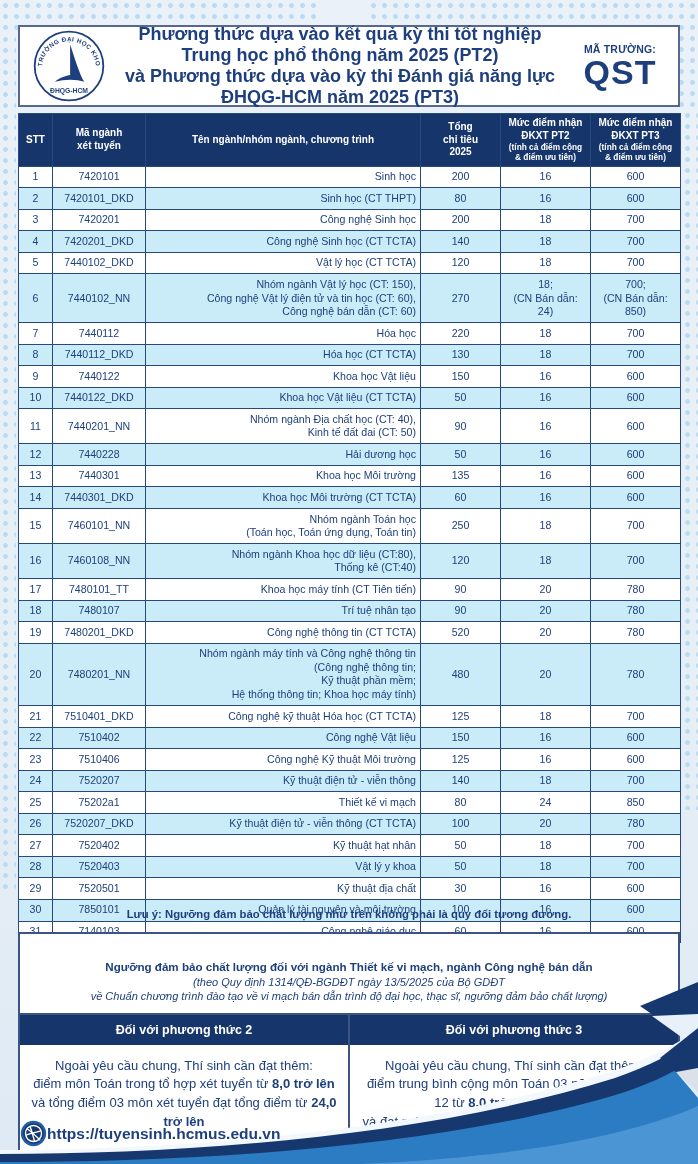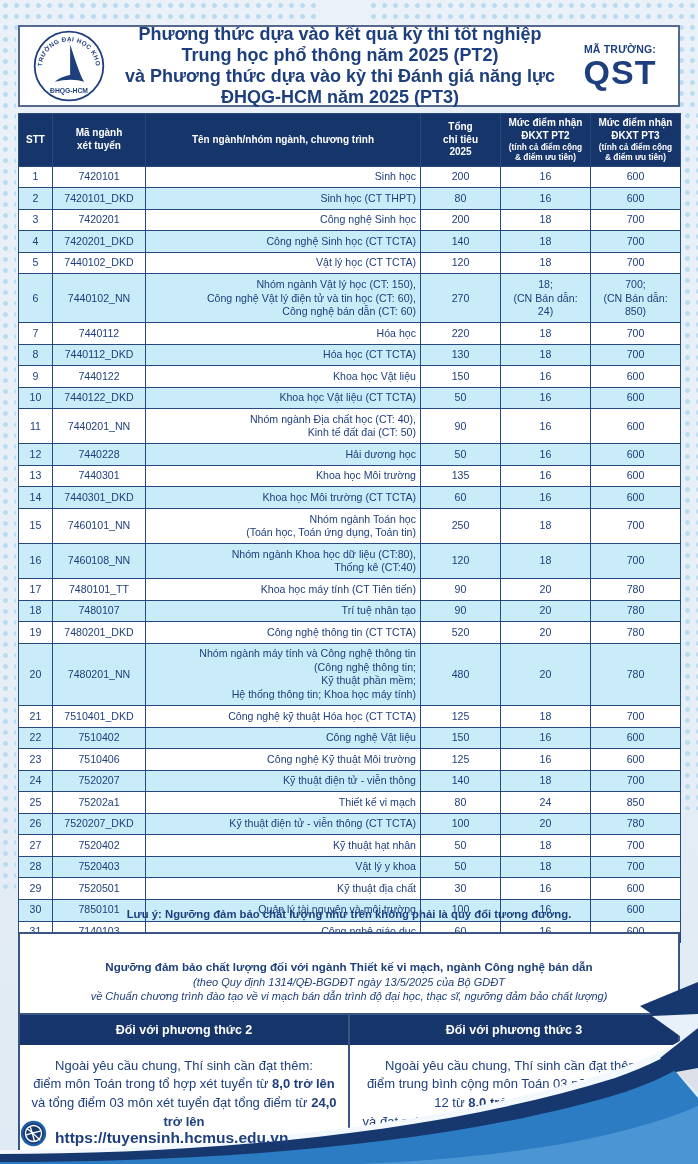--- a/index.html
+++ b/index.html
@@ -66,21 +66,21 @@
   .m-col { flex:1; }
   .m-col + .m-col { border-left:2px solid #3b5583; }
   .m-head {
     background:#16356b; color:#ffffff; font-weight:bold; font-size:12.5px;
     text-align:center; padding:8px 4px;
   }
   .m-body {
     font-size:13px; text-align:center; padding:12px 8px 14px; line-height:1.45;
     white-space:pre-line; min-height:72px; display:flex; flex-direction:column; justify-content:flex-end;
   }
-  .footer { position:absolute; left:20px; top:1120px; display:flex; align-items:flex-end; gap:8px; }
+  .footer { position:absolute; left:20px; top:1120px; display:flex; align-items:center; }
   .globe { width:27px; height:27px; }
   .site-url { font-size:15.5px; font-weight:bold; color:#1e3f7d; text-decoration:none; }
   .swoosh { position:absolute; left:0; bottom:0; width:698px; height:210px; pointer-events:none; }
   .edge-wedge { position:absolute; right:0; top:1028px; width:60px; height:90px; pointer-events:none; }
 </style>
 </head>
 <body>
 
 <div class="page">
   <div class="dots dots-tl"></div>

